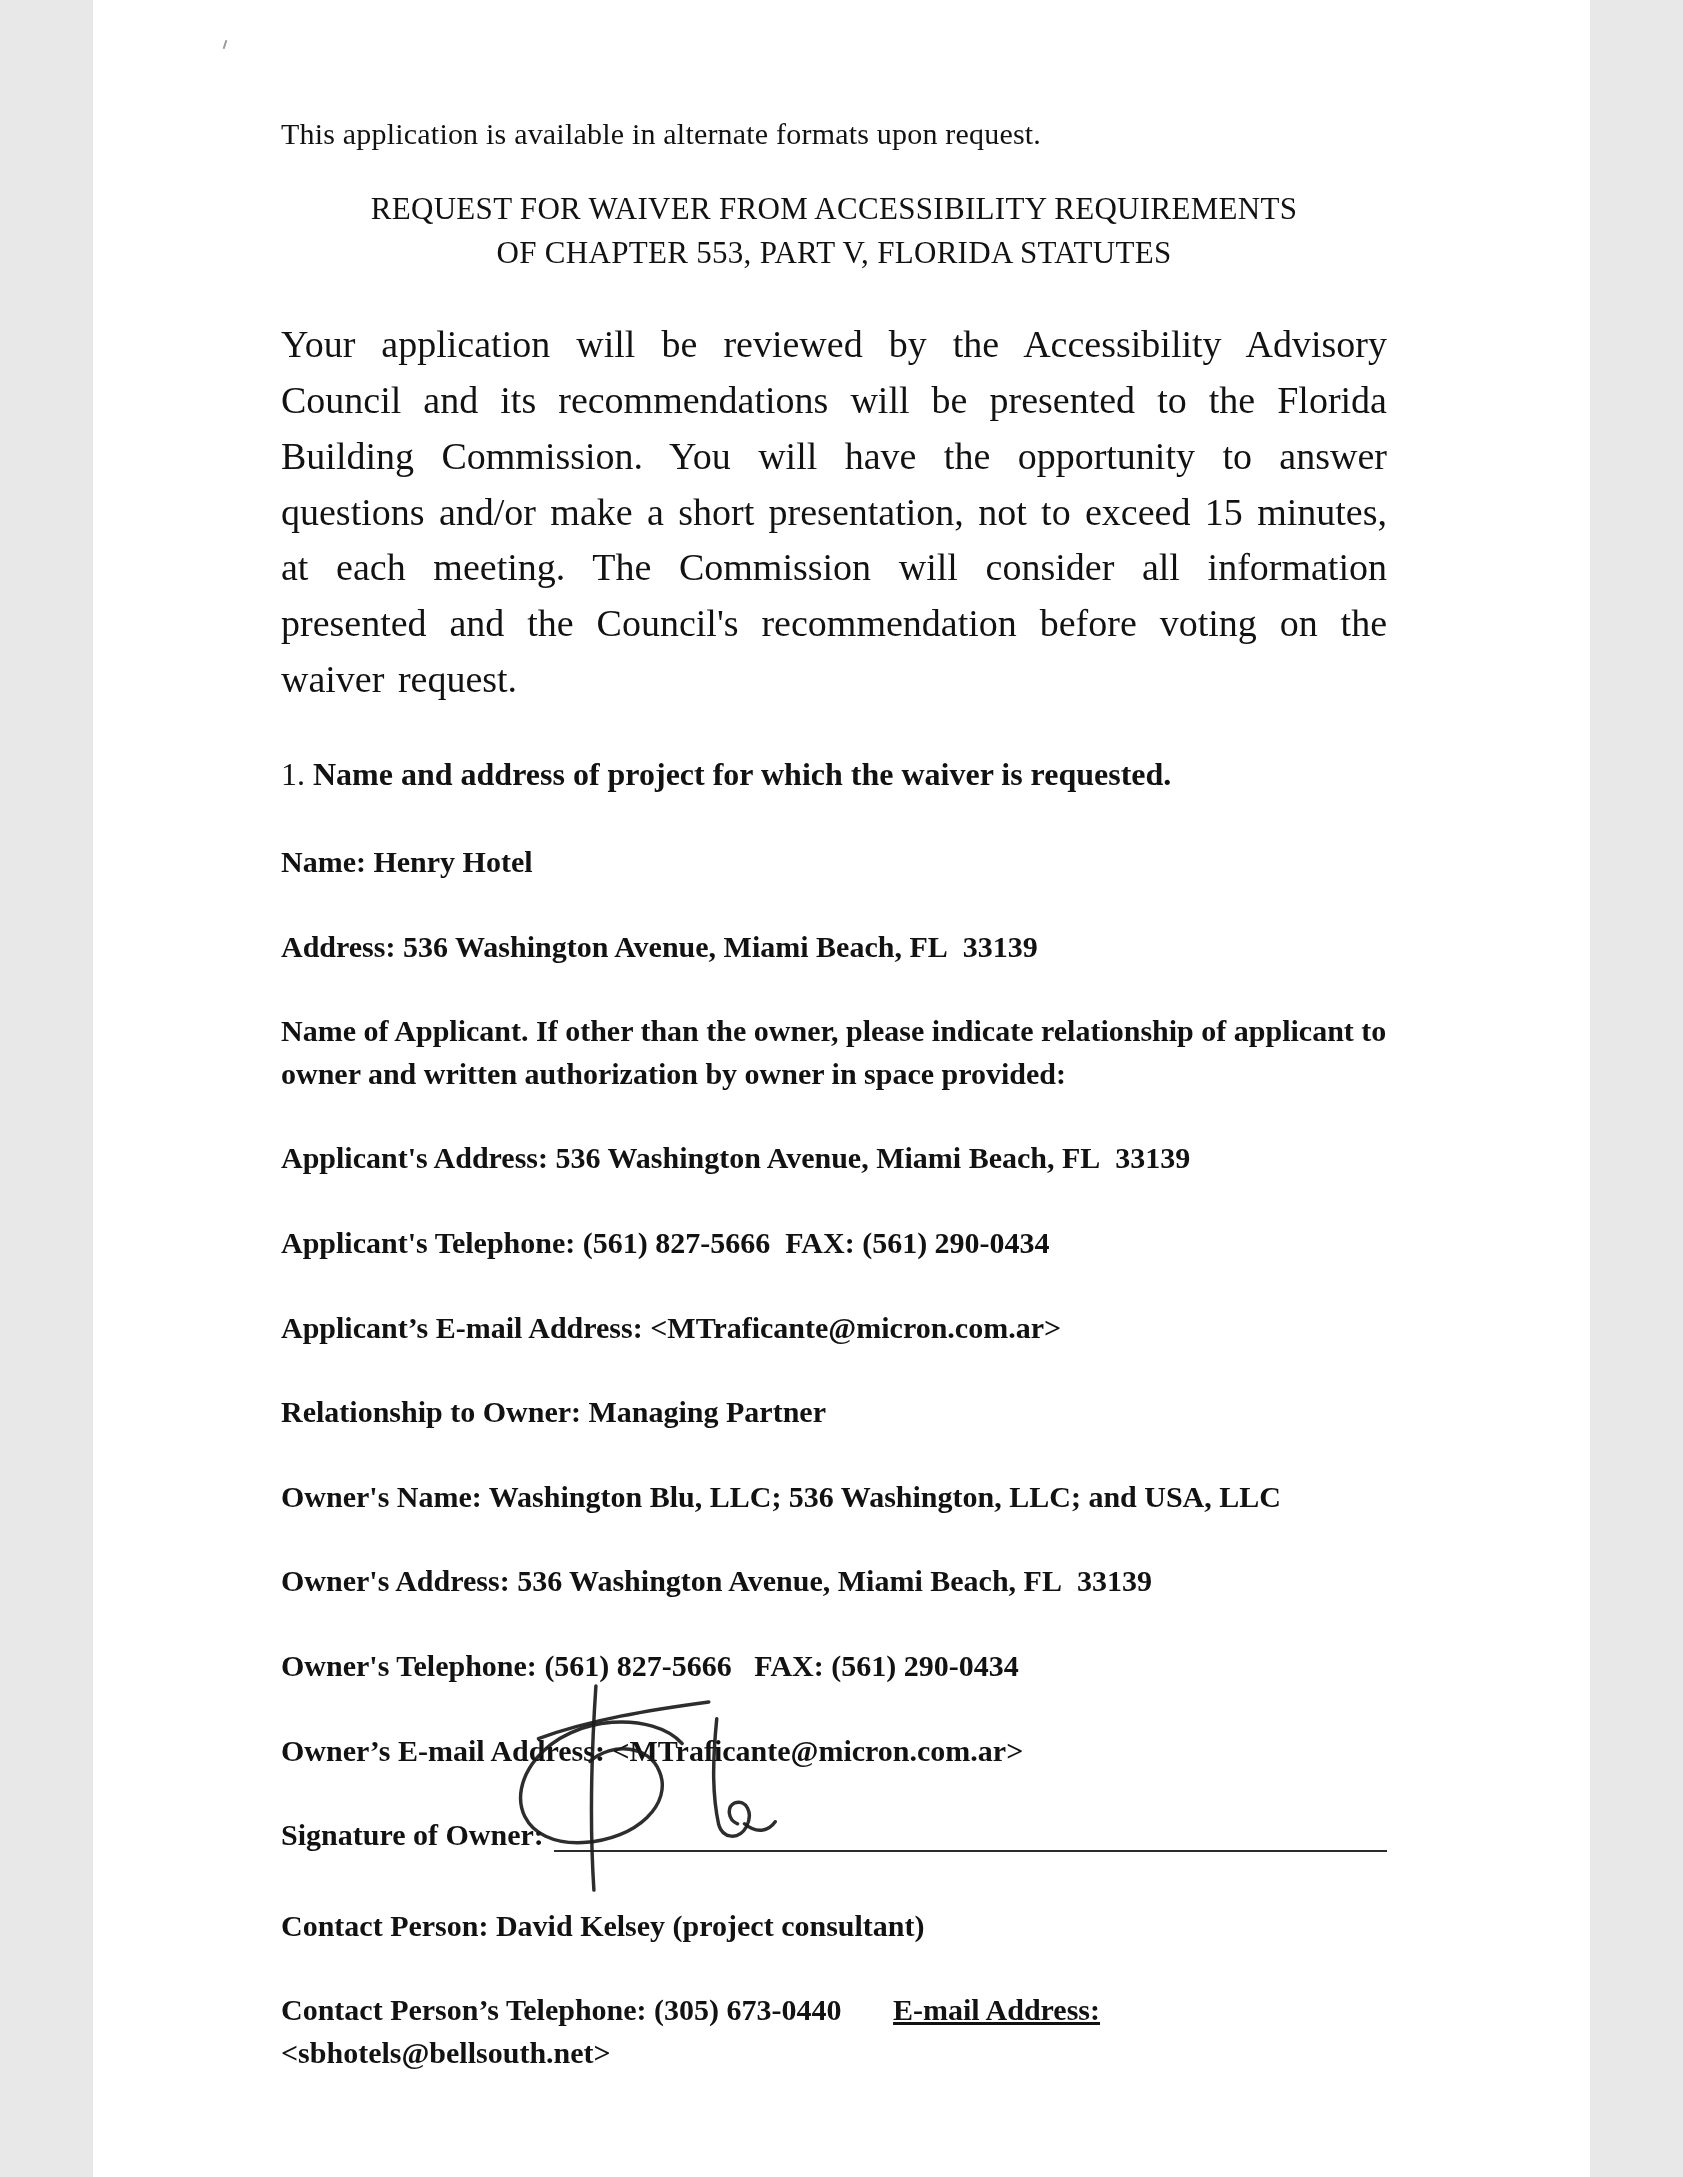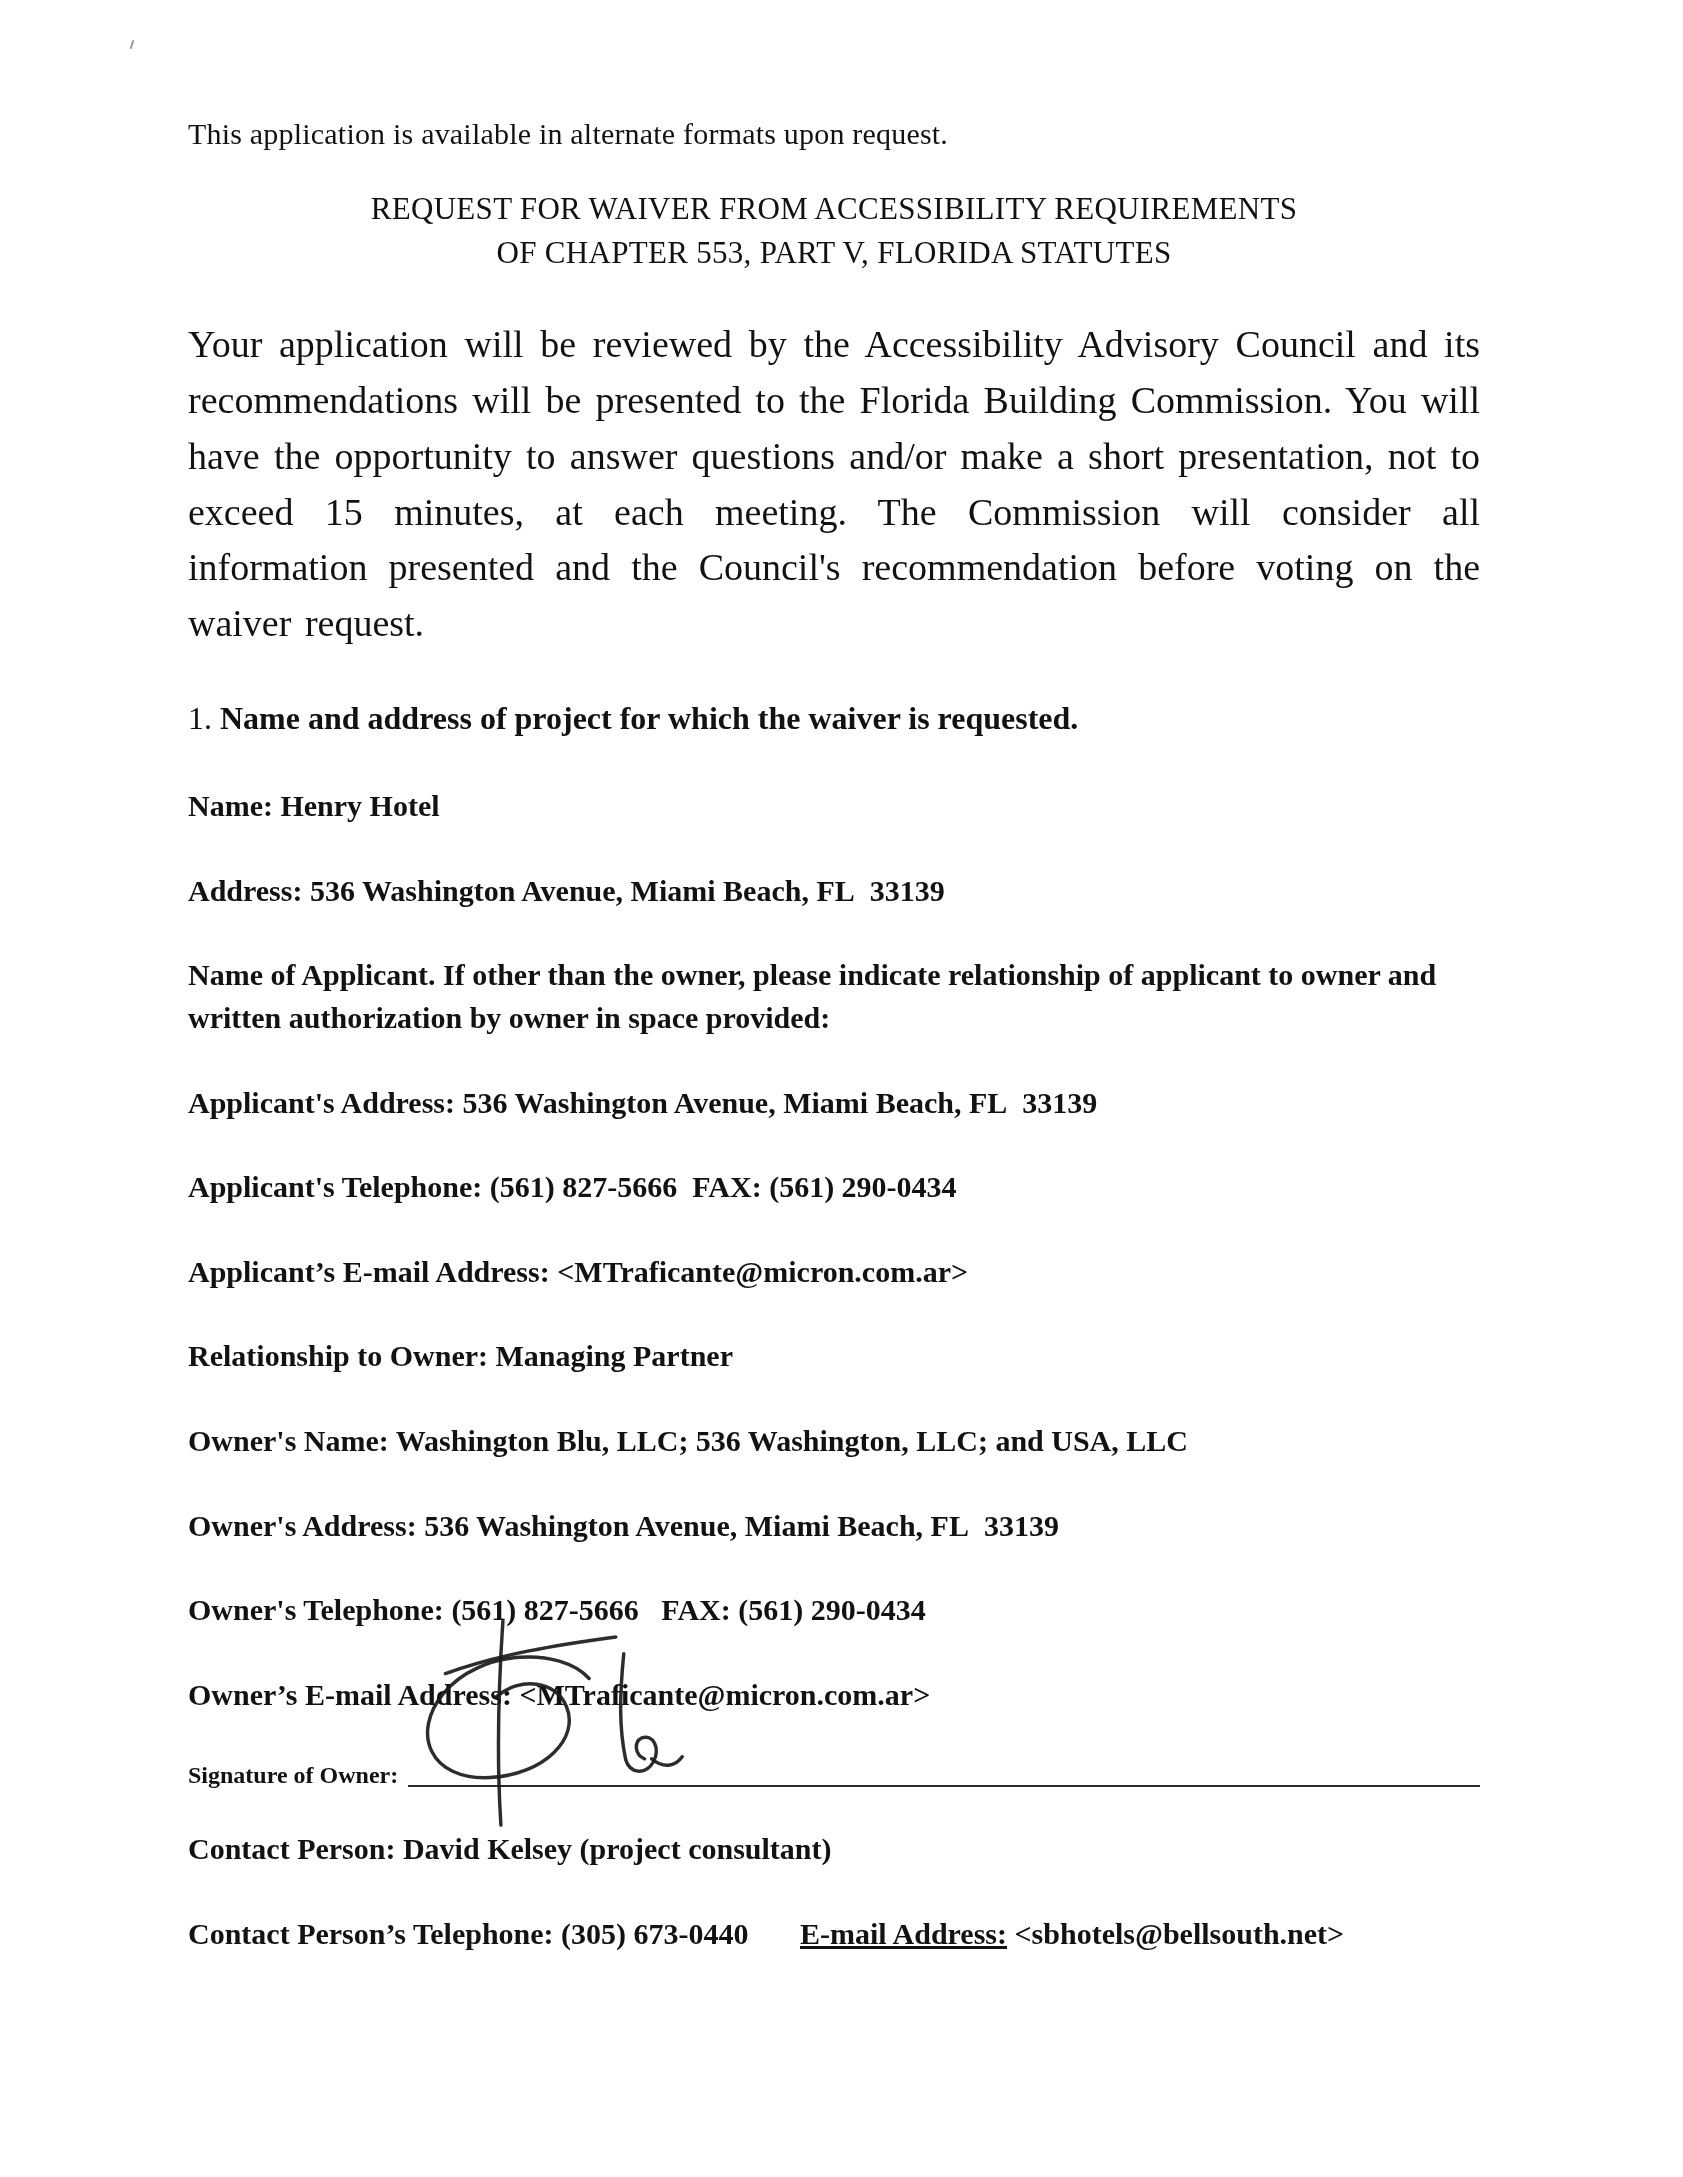--- a/index.html
+++ b/index.html
@@ -1,18 +1,18 @@
 <!DOCTYPE html>
 <html><head>
 <meta charset="utf-8">
 <style>
   html, body { margin: 0; padding: 0; background: #e8e8e8; }
   .page {
     position: relative;
-    width: 1683px;
+    width: 1497px;
     height: 2177px;
     margin: 0 auto;
     background: #ffffff;
     box-sizing: border-box;
     padding: 117px 203px 0 188px;
     font-family: "Liberation Serif", serif;
     color: #121212;
     overflow: hidden;
   }
   .scan-artifact {
@@ -60,23 +60,23 @@
   }
   .field .indent2 {
     display: block;
     padding-left: 243px;
   }
   .gap { margin-left: 44px; text-decoration: underline; }
   .sig-row {
     position: relative;
     display: flex;
     align-items: flex-end;
-    font-size: 24px;
+    font-size: 30px;
     font-weight: 700;
-    margin: 0 0 36px 0;
+    margin: 0 0 48px 0;
     line-height: 1.42;
     text-align: right;
   }
   .sig-row .lbl { white-space: nowrap; }
   .sig-line {
     flex: 1;
     border-bottom: 2px solid #2c2c2c;
     height: 1px;
     margin: 0 0 5px 10px;
   }

